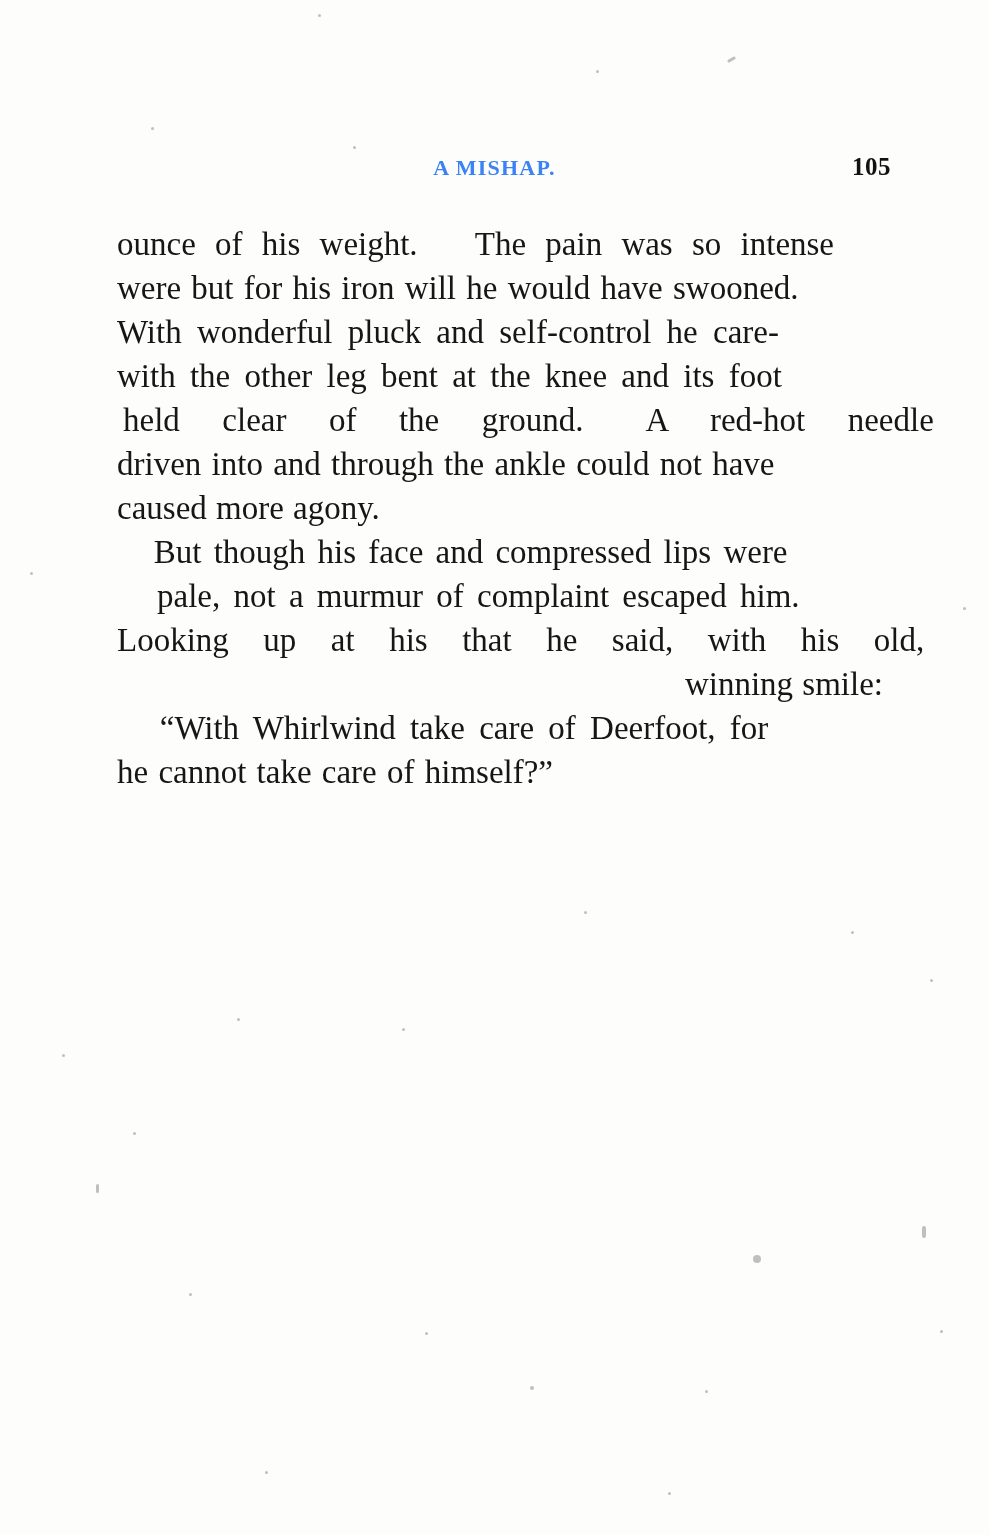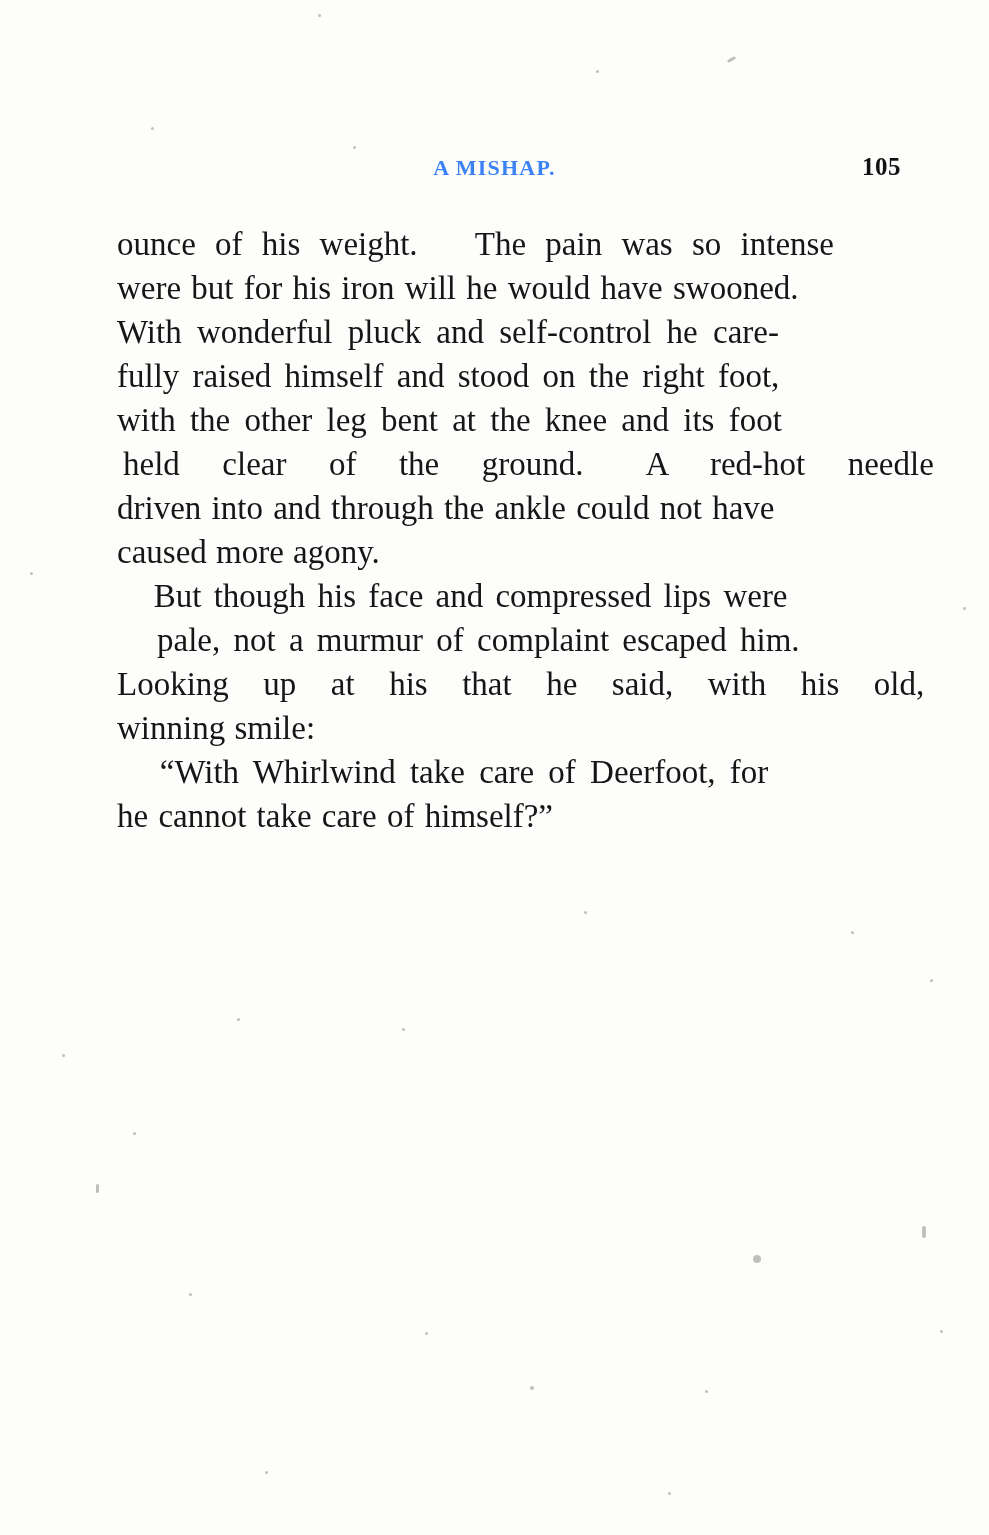--- a/index.html
+++ b/index.html
@@ -44,21 +44,21 @@
     width: 989px;
     text-align: center;
     font-weight: bold;
     font-size: 22px;
     letter-spacing: 1.2px;
     color: #3b82f6;
   }
 
   .page-number {
     position: absolute;
-    right: 88px;
+    right: 98px;
     top: -2px;
     font-weight: bold;
     font-size: 25px;
     letter-spacing: 0.5px;
     color: #121212;
   }
 
   .body-text {
     position: absolute;
     top: 222px;
@@ -80,21 +80,21 @@
   .j2 { word-spacing: 2px; }
   .j3 { word-spacing: 7px; }
   .j4 { word-spacing: 5px; }
   .j5 { word-spacing: 6px; }
   .j6 { word-spacing: 13px; margin-left: 6px; }
   .j7 { word-spacing: 2px; }
   .j8 { word-spacing: 1px; }
   .j9 { word-spacing: 4px; }
   .j10 { word-spacing: 5px; margin-left: 40px; }
   .j11 { word-spacing: 9px; }
-  .j12 { word-spacing: 1px; }
+  .j12 { word-spacing: 1px; text-align: right; }
   .j13 { word-spacing: 6px; }
   .j14 { word-spacing: 2px; }
 </style>
 </head>
 <body>
 
 <div class="page">
 
   <div class="speck" style="left:318px;top:14px;width:3px;height:3px;"></div>
   <div class="speck" style="left:596px;top:70px;width:3px;height:3px;"></div>
@@ -125,21 +125,20 @@
     <div class="head-title">A MISHAP.</div>
     <div class="page-number">105</div>
   </div>
 
   <div class="body-text">
 
     <div>
       <span class="line j1">ounce of his weight.   The pain was so intense</span>
       <span class="line j2">were but for his iron will he would have swooned.</span>
       <span class="line j3">With wonderful pluck and self-control he care-</span>
-      <span class="line j4">fully raised himself and stood on the right foot,</span>
       <span class="line j5">with the other leg bent at the knee and its foot</span>
       <span class="line j6">held  clear  of  the  ground.   A  red-hot  needle</span>
       <span class="line j7">driven into and through the ankle could not have</span>
       <span class="line j8">caused more agony.</span>
     </div>
 
     <div>
       <span class="line j9">   But though his face and compressed lips were</span>
       <span class="line j10">pale, not a murmur of complaint escaped him.</span>
       <span class="line j11">Looking  up  at  his  that  he  said,  with  his  old,</span>

